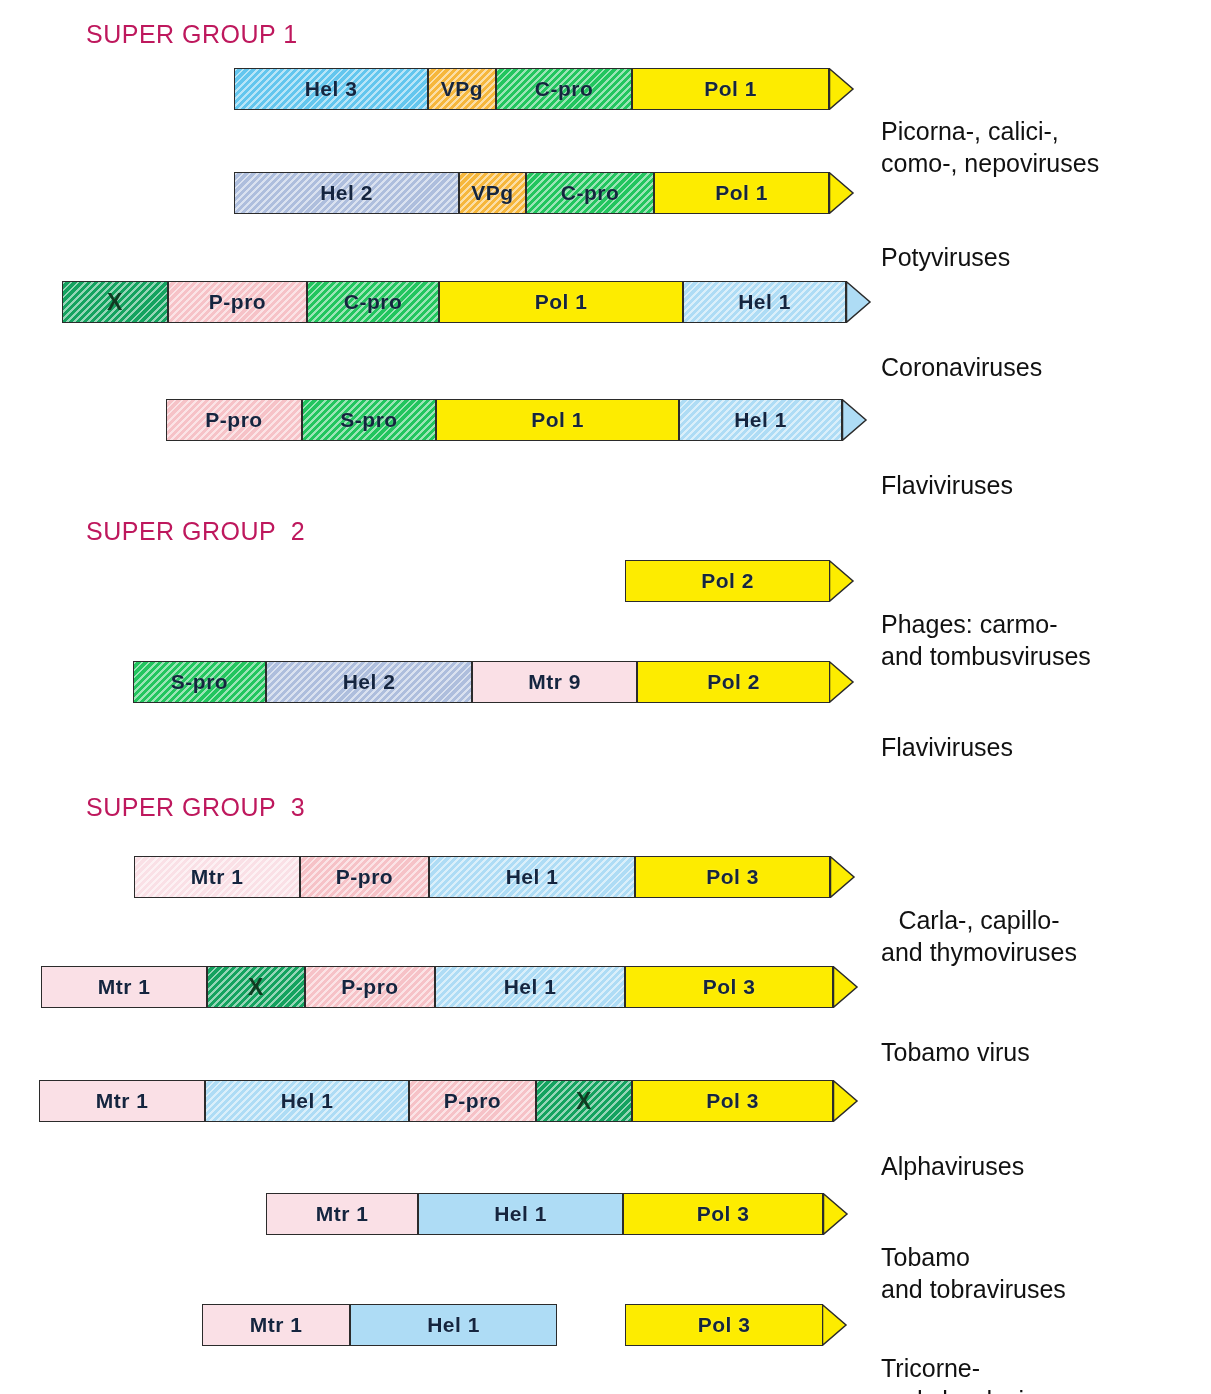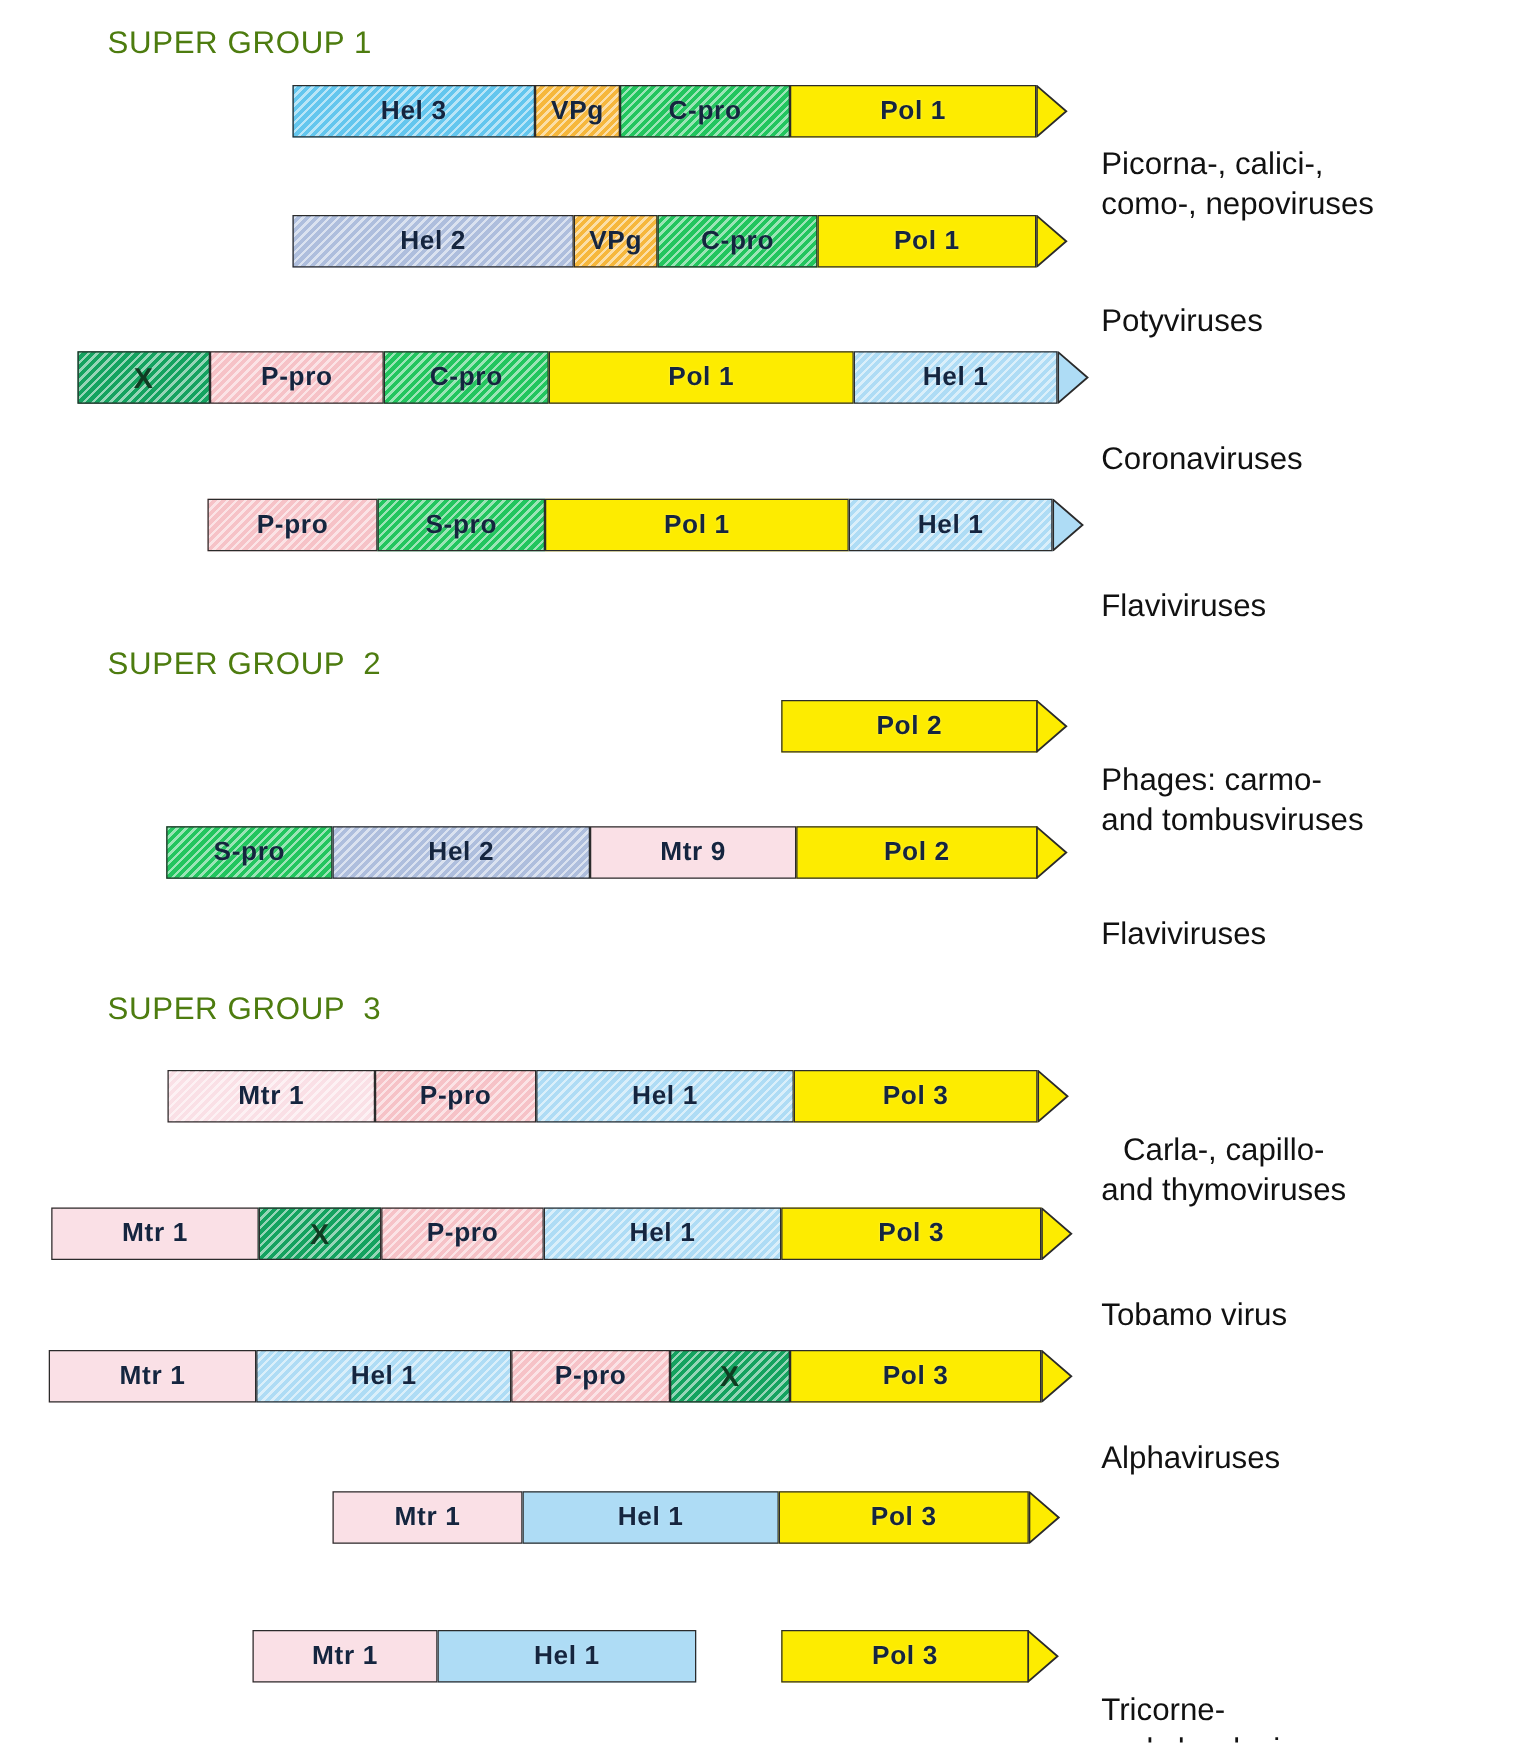--- a/index.html
+++ b/index.html
@@ -17,21 +17,21 @@
   }
   #diagram {
     position: relative;
     width: 1211px;
     height: 1394px;
   }
   .group-title {
     position: absolute;
     font-size: 25px;
     letter-spacing: 0.5px;
-    color: #4d7c0f;
+    color: #be185d;
     white-space: pre;
   }
   .genome-row {
     position: absolute;
     height: 42px;
   }
   .bar {
     position: absolute;
     top: 0;
     height: 42px;
@@ -363,20 +363,24 @@
       <div class="seg c-yellow" style="width:200px;">
           <span class="lbl">Pol 3</span>
         </div>
     </div>
     <div class="arrow" style="left:823px;">
       <svg width="26" height="42" viewBox="0 0 26 42">
           <path d="M0.5,0.7 L24,21 L0.5,41.3 Z" fill="#fdec00" stroke="#2b2b2b" stroke-width="1.5"></path>
         </svg>
     </div>
   </div>
+  <div class="row-label" style="left:861px; top:1177px;">
+    <span style="display:block; white-space:pre-line;">Tobamo
+and tobraviruses</span>
+  </div>
 
   <div class="genome-row" style="left:0; top:1304px;">
     <div class="bar" style="left:202px;">
       <div class="seg c-lpink" style="width:148px;">
           <span class="lbl">Mtr 1</span>
         </div>
       <div class="seg c-lblue" style="width:207px;">
           <span class="lbl">Hel 1</span>
         </div>
     </div>

